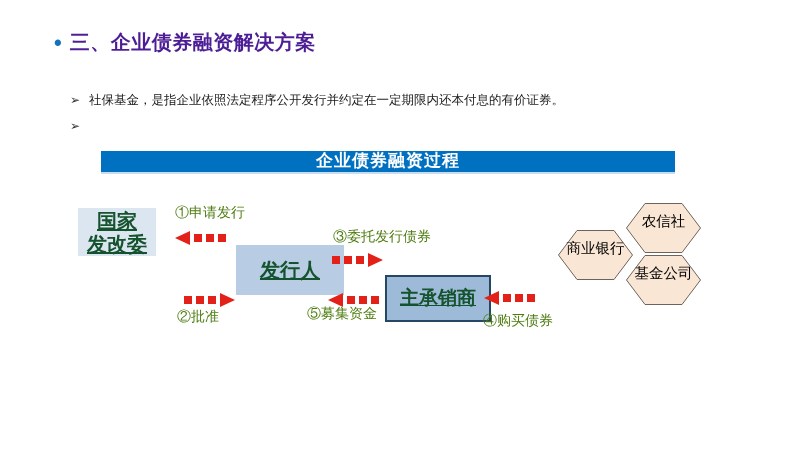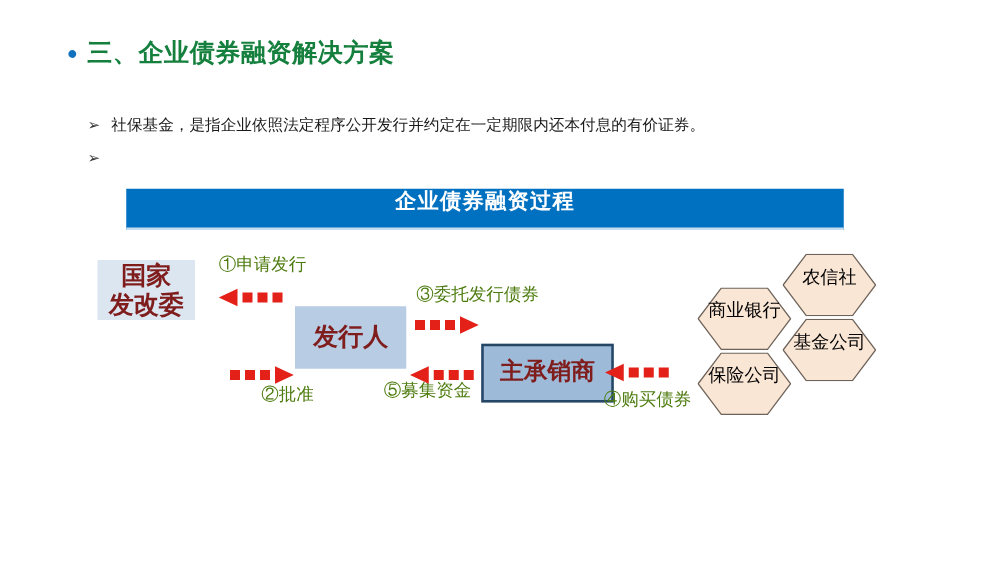--- a/index.html
+++ b/index.html
@@ -26,21 +26,21 @@
   .title-dot {
     color: #1272BD;
     font-size: 22px;
     font-weight: bold;
     line-height: 22px;
   }
   .title-text {
     margin: 0;
     font-size: 20px;
     font-weight: bold;
-    color: #15803d;
+    color: #4c1d95;
     letter-spacing: 0.5px;
   }
 
   
   .bullet-line {
     position: absolute;
     left: 70px;
     width: 700px;
     display: flex;
     align-items: flex-start;
@@ -56,67 +56,68 @@
   }
   .b1 { top: 93px; }
   .b2 { top: 119px; }
 
   
   .banner {
     position: absolute;
     left: 101px;
     top: 151px;
     width: 574px;
-    height: 33px;
+    height: 23px;
     background: #0070C0;
     border-bottom: 2px solid #C7DCEF;
     color: #ffffff;
     font-size: 17px;
     font-weight: bold;
     text-align: center;
     line-height: 20px;
     letter-spacing: 1px;
   }
 
   
   .node {
     position: absolute;
     text-align: center;
     font-weight: bold;
-    color: #7f1d1d;
+    color: #14532d;
+    text-decoration: underline;
   }
   .node-ndrc {
     left: 78px; top: 208px; width: 78px; height: 48px;
     background: #DCE6F1;
     font-size: 20px; line-height: 23px;
     padding-top: 2px;
   }
   .node-issuer {
-    left: 236px; top: 245px; width: 89px; height: 50px;
+    left: 236px; top: 245px; width: 108px; height: 50px;
     background: #B8CCE4;
     font-size: 20px; line-height: 50px;
   }
   .node-underwriter {
     left: 385px; top: 275px; width: 106px; height: 47px;
     background: #9DBBD9;
     border: 2px solid #264665;
     font-size: 19px; line-height: 42px;
   }
 
   
   .step {
     position: absolute;
     font-size: 14px;
     line-height: 16px;
     color: #4d7c0f;
     white-space: nowrap;
     font-family: Liberation Mono, monospace;
   }
   .s1 { left: 175px; top: 205px; }
-  .s2 { left: 177px; top: 309px; margin-left: 32px; }
+  .s2 { left: 177px; top: 309px; }
   .s3 { left: 333px; top: 229px; }
   .s4 { left: 483px; top: 313px; }
   .s5 { left: 307px; top: 306px; }
 
   
   .arrow {
     position: absolute;
     display: flex;
     align-items: center;
     gap: 4px;
@@ -241,20 +242,14 @@
         <polygon points="0.5,25 19,0.5 56,0.5 74.5,25 56,49.5 19,49.5"></polygon>
       </svg>
     <span class="hex-label">基金公司</span>
   </div>
   <div class="hex hx-syh">
     <svg viewBox="0 0 75 50">
         <polygon points="0.5,25 19,0.5 56,0.5 74.5,25 56,49.5 19,49.5"></polygon>
       </svg>
     <span class="hex-label">商业银行</span>
   </div>
-  <div class="hex hx-bxg">
-    <svg viewBox="0 0 75 50">
-        <polygon points="0.5,25 19,0.5 56,0.5 74.5,25 56,49.5 19,49.5"></polygon>
-      </svg>
-    <span class="hex-label">保险公司</span>
-  </div>
 
 </div>
 
 </body></html>

